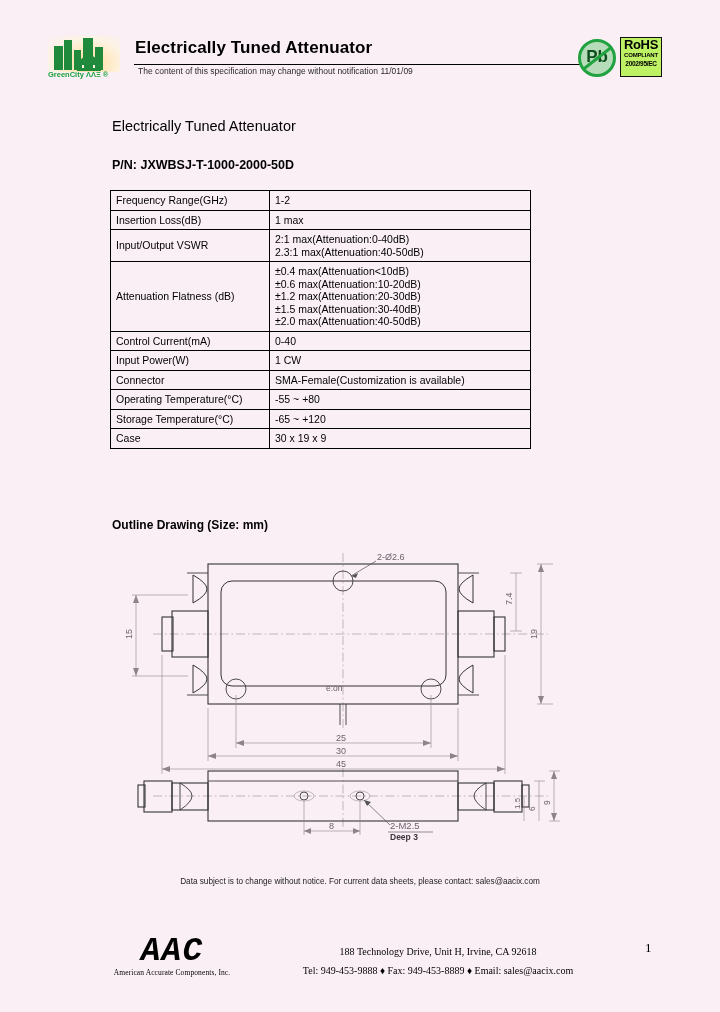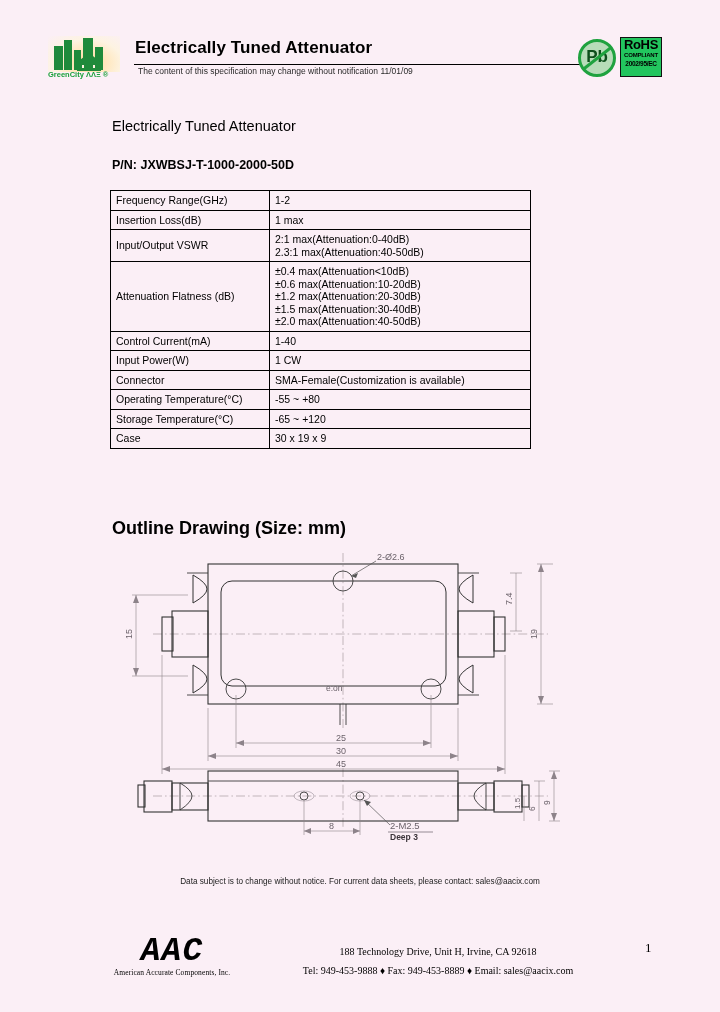--- a/index.html
+++ b/index.html
@@ -34,41 +34,41 @@
 
   
   #rohs{position:absolute;left:578px;top:36px;width:84px;height:44px;}
   #pb-circle{position:absolute;left:0;top:3px;width:38px;height:38px;border-radius:50%;
     border:3px solid #1fa23f;box-sizing:border-box;background:#b7dcb9;}
   #pb-text{position:absolute;left:0;top:3px;width:38px;height:38px;line-height:36px;
     text-align:center;font-size:17px;font-weight:bold;color:#0d4f1c;}
   #pb-slash{position:absolute;left:2px;top:21px;width:34px;height:3px;background:#1fa23f;
     transform:rotate(-38deg);}
   #rohs-box{position:absolute;left:42px;top:1px;width:42px;height:40px;
-    border:1.6px solid #111;box-sizing:border-box;background:#22c55e;
+    border:1.6px solid #111;box-sizing:border-box;background:#bef264;
     text-align:center;overflow:hidden;}
   #rohs-box .l1{font-size:13px;font-weight:bold;line-height:14px;letter-spacing:-.3px;}
   #rohs-box .l2{font-size:6px;font-weight:bold;line-height:7px;letter-spacing:-.2px;}
   #rohs-box .l3{font-size:6.5px;font-weight:bold;line-height:9px;letter-spacing:-.3px;}
 
   
   #doc-title{position:absolute;left:112px;top:118px;font-size:14.5px;}
   #pn{position:absolute;left:112px;top:158px;font-size:12.5px;font-weight:bold;}
 
   
   #spec-table{position:absolute;left:110px;top:190px;width:398px;
     border-collapse:collapse;table-layout:fixed;}
   #spec-table td{border:1.1px solid #000;font-size:10.5px;padding:3px 5px;
     vertical-align:middle;line-height:12.5px;}
   #spec-table td.k{width:148px;}
   #spec-table td.v{width:250px;}
   #spec-table td .ml{display:block;}
 
   
-  #outline-heading{position:absolute;left:112px;top:518px;font-size:18px;font-weight:bold;}
+  #outline-heading{position:absolute;left:112px;top:518px;font-size:12px;font-weight:bold;}
   #drawing{position:absolute;left:118px;top:543px;width:480px;height:320px;}
   #drawing svg{display:block;}
 
   
   #note{position:absolute;left:0;top:877px;width:720px;text-align:center;
     font-size:8.2px;color:#222;}
   #footer-rule{position:absolute;left:0;top:925px;width:720px;height:0;}
   #aac-logo{position:absolute;left:72px;top:935px;width:200px;text-align:center;}
   #aac-logo .big{font-size:33px;font-weight:bold;font-style:italic;
     font-family:Liberation Mono, monospace;letter-spacing:1px;line-height:34px;}
@@ -150,21 +150,21 @@
           <span class="ml">±0.4 max(Attenuation&lt;10dB)</span>
           <span class="ml">±0.6 max(Attenuation:10-20dB)</span>
           <span class="ml">±1.2 max(Attenuation:20-30dB)</span>
           <span class="ml">±1.5 max(Attenuation:30-40dB)</span>
           <span class="ml">±2.0 max(Attenuation:40-50dB)</span>
         </td>
       </tr>
       <tr>
         <td class="k">Control Current(mA)</td>
         <td class="v">
-          <span class="ml">1-40</span>
+          <span class="ml">0-40</span>
         </td>
       </tr>
       <tr>
         <td class="k">Input Power(W)</td>
         <td class="v">
           <span class="ml">1 CW</span>
         </td>
       </tr>
       <tr>
         <td class="k">Connector</td>

